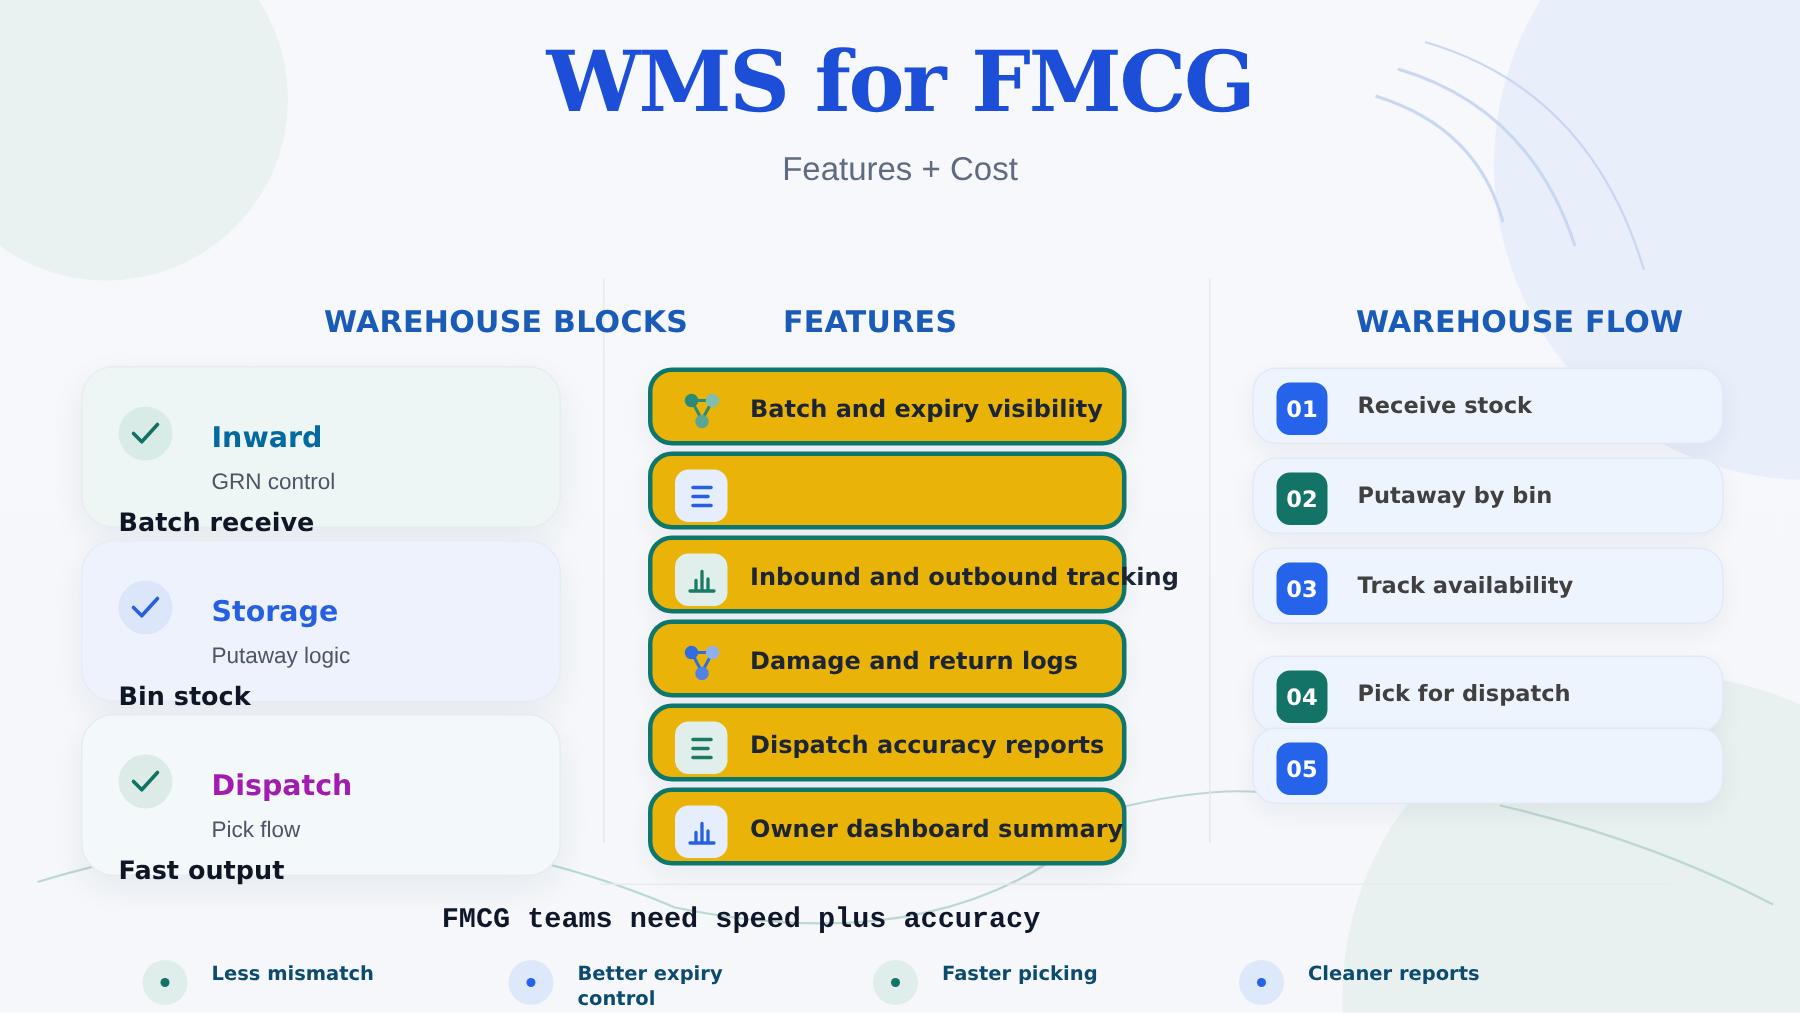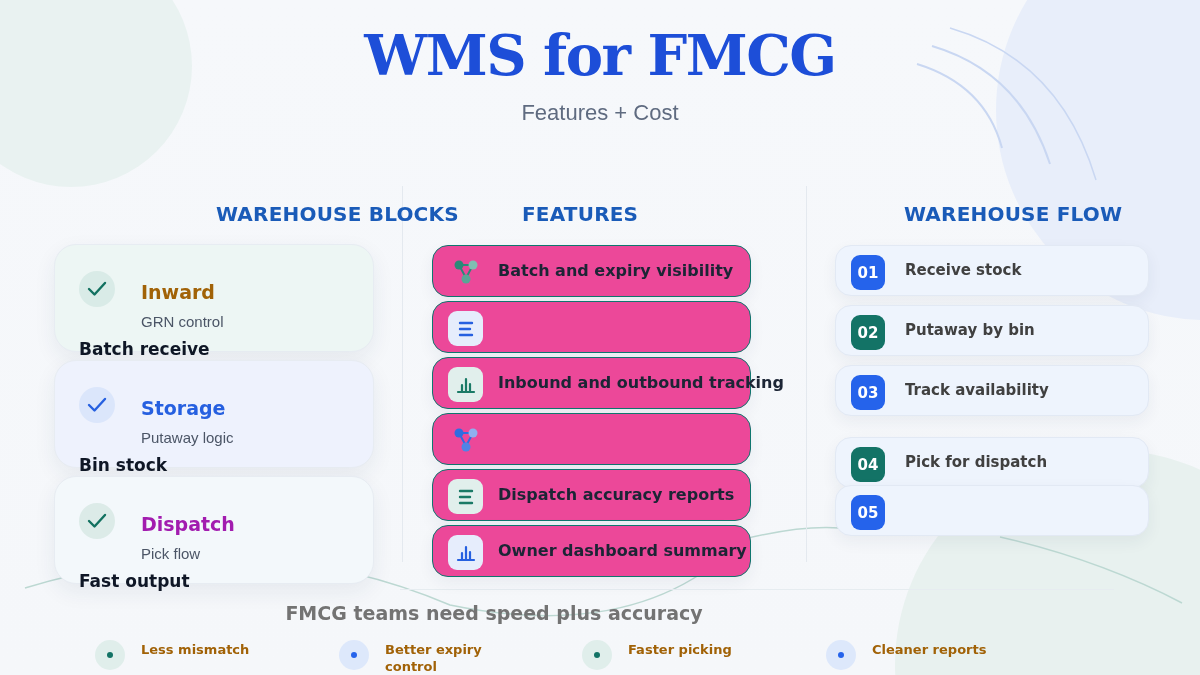--- a/index.html
+++ b/index.html
@@ -60,21 +60,21 @@
     font-size: 15px; color: #4b5566;
   }
   .block .b-note {
     position: absolute; left: 24px; top: 94px; font-weight: bold; font-size: 17px; color: #0f1726;
     white-space: nowrap;
   }
 
   
   .feature {
     position: absolute; left: 432px; width: 319px; height: 52px; border-radius: 16px;
-    background: #ec4899; border: 1px solid #0f766e; box-shadow: 0 6px 16px rgba(30,50,80,.06);
+    background: #eab308; border: 3px solid #0f766e; box-shadow: 0 6px 16px rgba(30,50,80,.06);
   }
   .feature .f-icon {
     position: absolute; left: 15px; top: 9px; width: 35px; height: 35px; border-radius: 9px;
     display: flex; align-items: center; justify-content: center;
   }
   .feature .f-label {
     position: absolute; left: 65px; top: 15px; font-weight: bold; font-size: 16px; color: #1c2535;
     white-space: nowrap;
   }
 
@@ -87,30 +87,30 @@
     position: absolute; left: 15px; top: 9px; width: 34px; height: 35px; border-radius: 9px;
     color: #fff; font-weight: bold; font-size: 15px; display: flex; align-items: center; justify-content: center;
   }
   .flow .fl-label {
     position: absolute; left: 69px; top: 15px; font-weight: bold; font-size: 15px; color: #404040;
     white-space: nowrap;
   }
 
   .banner {
     position: absolute; left: 0; width: 988px; top: 602px; text-align: center;
-    font-weight: bold; font-size: 19px; color: #737373;
+    font-weight: bold; font-size: 19px; color: #0f172a; font-family: Liberation Mono, monospace;
   }
   .benefit { position: absolute; top: 639px; width: 220px; }
   .benefit .dot-wrap {
     position: absolute; left: 0; top: 1px; width: 30px; height: 30px; border-radius: 50%;
     display: flex; align-items: center; justify-content: center;
   }
   .benefit .dot { width: 6px; height: 6px; border-radius: 50%; }
   .benefit .bn-label {
-    position: absolute; left: 46px; top: 2px; font-weight: bold; font-size: 13px; color: #a16207;
+    position: absolute; left: 46px; top: 2px; font-weight: bold; font-size: 13px; color: #0c4a6e;
     line-height: 17px; width: 130px;
   }
 </style>
 </head>
 <body>
 
 <div class="bg-layer">
   <div class="bg-circle-tl"></div>
   <div class="bg-circle-tr"></div>
   <div class="bg-circle-br"></div>
@@ -134,21 +134,21 @@
 <div class="col-head" style="left:216px;">WAREHOUSE BLOCKS</div>
 <div class="col-head" style="left:522px;">FEATURES</div>
 <div class="col-head" style="left:904px;">WAREHOUSE FLOW</div>
 
 <div class="block" style="top:244px; background:#edf6f4;">
   <div class="check" style="background:#d9ebe7;">
     <svg width="20" height="16" viewBox="0 0 20 16">
         <path d="M2 8 L7.5 13.5 L18 2" stroke="#127160" stroke-width="2.4" fill="none" stroke-linecap="round" stroke-linejoin="round"></path>
       </svg>
   </div>
-  <div class="b-title" style="color:#a16207;">Inward</div>
+  <div class="b-title" style="color:#0369a1;">Inward</div>
   <div class="b-sub">GRN control</div>
   <div class="b-note">Batch receive</div>
 </div>
 
 <div class="block" style="top:360px; background:#eef2fd;">
   <div class="check" style="background:#dbe6fb;">
     <svg width="20" height="16" viewBox="0 0 20 16">
         <path d="M2 8 L7.5 13.5 L18 2" stroke="#2660e0" stroke-width="2.4" fill="none" stroke-linecap="round" stroke-linejoin="round"></path>
       </svg>
   </div>
@@ -199,20 +199,21 @@
 
 <div class="feature" style="top:413px;">
   <div class="f-icon">
     <svg width="30" height="30" viewBox="0 0 30 30">
       <path d="M8 7 L22 7 L15 20 Z" stroke="#2f6de0" stroke-width="2" fill="none"></path>
       <circle cx="8" cy="7" r="4.5" fill="#2f6de0"></circle>
         <circle cx="22" cy="7" r="4.5" fill="#8fb0ef"></circle>
         <circle cx="15" cy="21" r="4.5" fill="#4f83e6"></circle>
     </svg>
   </div>
+  <div class="f-label">Damage and return logs</div>
 </div>
 
 <div class="feature" style="top:469px;">
   <div class="f-icon" style="background:#e1efec;">
     <svg width="20" height="20" viewBox="0 0 20 20">
         <path d="M4 4 H16 M4 10 H14 M4 16 H16" stroke="#1a7a66" stroke-width="2.4" stroke-linecap="round"></path>
       </svg>
   </div>
   <div class="f-label">Dispatch accuracy reports</div>
 </div>

